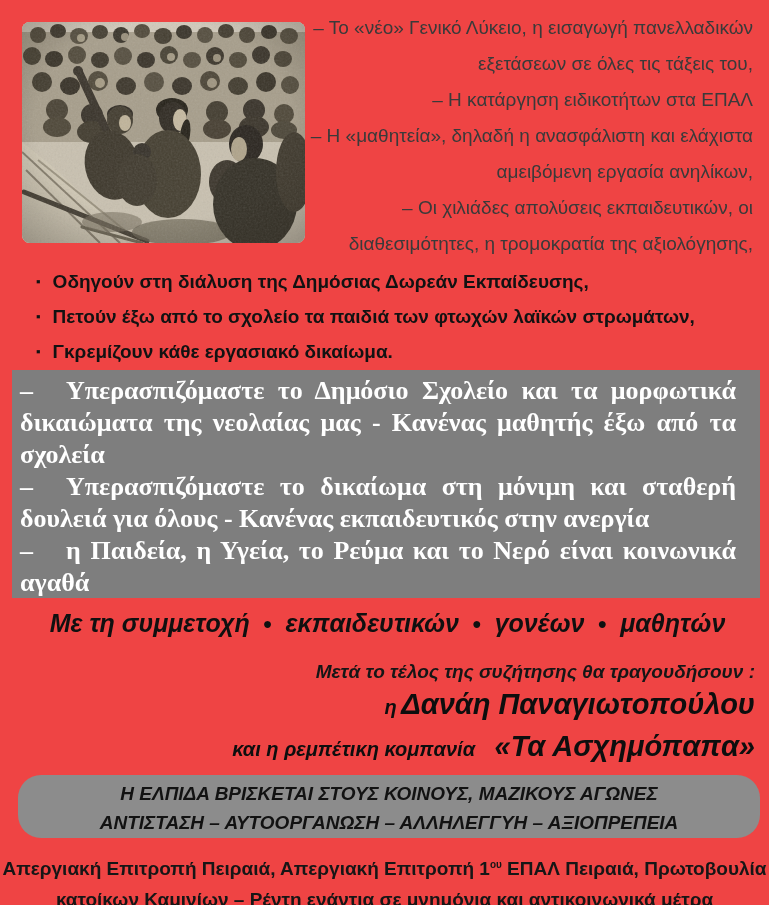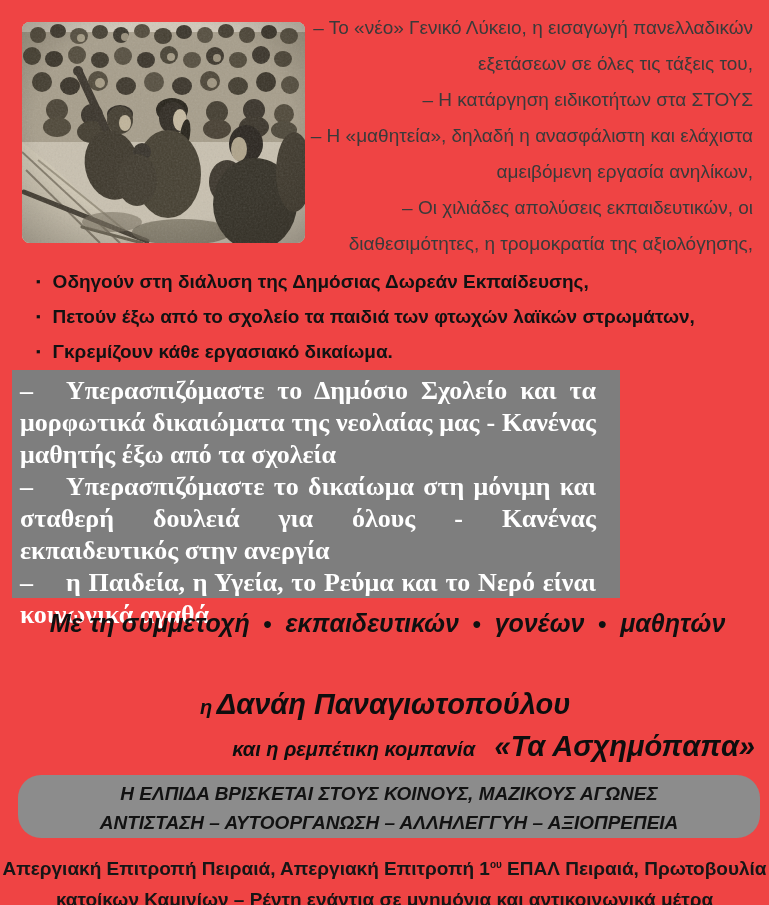--- a/index.html
+++ b/index.html
@@ -20,41 +20,41 @@
   }
   
   .consequences{
     position:absolute;top:252px;left:24px;right:10px;
     margin:12px;padding:0;list-style:none;
     font-weight:bold;font-size:19px;line-height:35px;color:#121212;
   }
   .consequences .marker{font-size:13px;margin-right:12px;vertical-align:2px;}
   
   .demands{
-    position:absolute;left:12px;top:370px;width:608px;height:228px;
+    position:absolute;left:12px;top:370px;width:748px;height:228px;
     box-sizing:border-box;padding:5px 24px 0 8px;
     background:#7e7e7e;color:#ffffff;
     font-family:"Liberation Serif","DejaVu Serif",serif;
     font-weight:bold;font-size:26px;line-height:32px;
   }
   .g-item{text-align:justify;}
   .g-dash{display:inline-block;width:46px;}
   
   .participation{
     position:absolute;top:609px;left:20px;right:14px;text-align:center;
     font-style:italic;font-weight:bold;font-size:25px;color:#101010;white-space:nowrap;
   }
   .participation .dot{font-size:16px;margin:0 13px;vertical-align:3px;font-style:normal;}
   
   .concert-intro{
     position:absolute;top:661px;left:200px;right:14px;text-align:right;
     font-weight:bold;font-style:italic;font-size:19px;color:#161616;white-space:nowrap;
   }
   .singer{
-    position:absolute;top:688px;left:200px;right:14px;text-align:left;
+    position:absolute;top:688px;left:200px;right:14px;text-align:right;
     font-style:italic;color:#0e0e0e;white-space:nowrap;
   }
   .singer .sm{font-size:20px;font-weight:600;}
   .singer .lg{font-size:29px;font-weight:bold;}
   .band{
     position:absolute;top:730px;left:60px;right:14px;text-align:right;
     font-style:italic;color:#0e0e0e;white-space:nowrap;
   }
   .band .sm{font-size:20px;font-weight:bold;}
   .band .lg{font-size:29px;font-weight:bold;margin-left:15px;}
@@ -181,41 +181,42 @@
         <ellipse cx="272" cy="150" rx="18" ry="40" fill="#3f392d"></ellipse>
       </g>
       <rect width="283" height="221" filter="url(#grain)" opacity="0.55"></rect>
       <rect width="283" height="221" fill="url(#vig)"></rect>
     </svg>
   </div>
 
   <div class="intro" id="intro-list">
       <div class="intro-line">– Το «νέο» Γενικό Λύκειο, η εισαγωγή πανελλαδικών</div>
       <div class="intro-line">εξετάσεων σε όλες τις τάξεις του,</div>
-      <div class="intro-line">– Η κατάργηση ειδικοτήτων στα ΣΤΟΥΣ</div>
+      <div class="intro-line">– Η κατάργηση ειδικοτήτων στα ΕΠΑΛ</div>
       <div class="intro-line">– Η «μαθητεία», δηλαδή η ανασφάλιστη και ελάχιστα</div>
       <div class="intro-line">αμειβόμενη εργασία ανηλίκων,</div>
       <div class="intro-line">– Οι χιλιάδες απολύσεις εκπαιδευτικών, οι</div>
       <div class="intro-line">διαθεσιμότητες, η τρομοκρατία της αξιολόγησης,</div>
     </div>
 
   <ul class="consequences" id="consequences-list">
       <li><span class="marker">▪</span><span>Οδηγούν στη διάλυση της Δημόσιας Δωρεάν Εκπαίδευσης,</span></li>
       <li><span class="marker">▪</span><span>Πετούν έξω από το σχολείο τα παιδιά των φτωχών λαϊκών στρωμάτων,</span></li>
       <li><span class="marker">▪</span><span>Γκρεμίζουν κάθε εργασιακό δικαίωμα.</span></li>
     </ul>
 
   <div class="demands" id="demands-box" style="background: rgb(126, 126, 126); color: rgb(255, 255, 255);">
       <div class="g-item"><span class="g-dash">–</span><span>Υπερασπιζόμαστε το Δημόσιο Σχολείο και τα μορφωτικά δικαιώματα της νεολαίας μας - Κανένας μαθητής έξω από τα σχολεία</span></div>
       <div class="g-item"><span class="g-dash">–</span><span>Υπερασπιζόμαστε το δικαίωμα στη μόνιμη και σταθερή δουλειά για όλους - Κανένας εκπαιδευτικός στην ανεργία</span></div>
       <div class="g-item"><span class="g-dash">–</span><span>η Παιδεία, η Υγεία, το Ρεύμα και το Νερό είναι κοινωνικά αγαθά</span></div>
     </div>
 
   <div class="participation" id="participation-line"><span>Με τη συμμετοχή</span><span class="dot">●</span><span>εκπαιδευτικών</span><span class="dot">●</span><span>γονέων</span><span class="dot">●</span><span>μαθητών</span></div>
 
+  <div class="concert-intro">Μετά το τέλος της συζήτησης θα τραγουδήσουν :</div>
   <div class="singer">
     <span class="sm">η</span>
     <span class="lg">Δανάη Παναγιωτοπούλου</span>
   </div>
   <div class="band">
     <span class="sm">και η ρεμπέτικη κομπανία</span>
     <span class="lg">«Τα Ασχημόπαπα»</span>
   </div>
 
   <div class="banner" style="background: rgb(140, 140, 140);">

